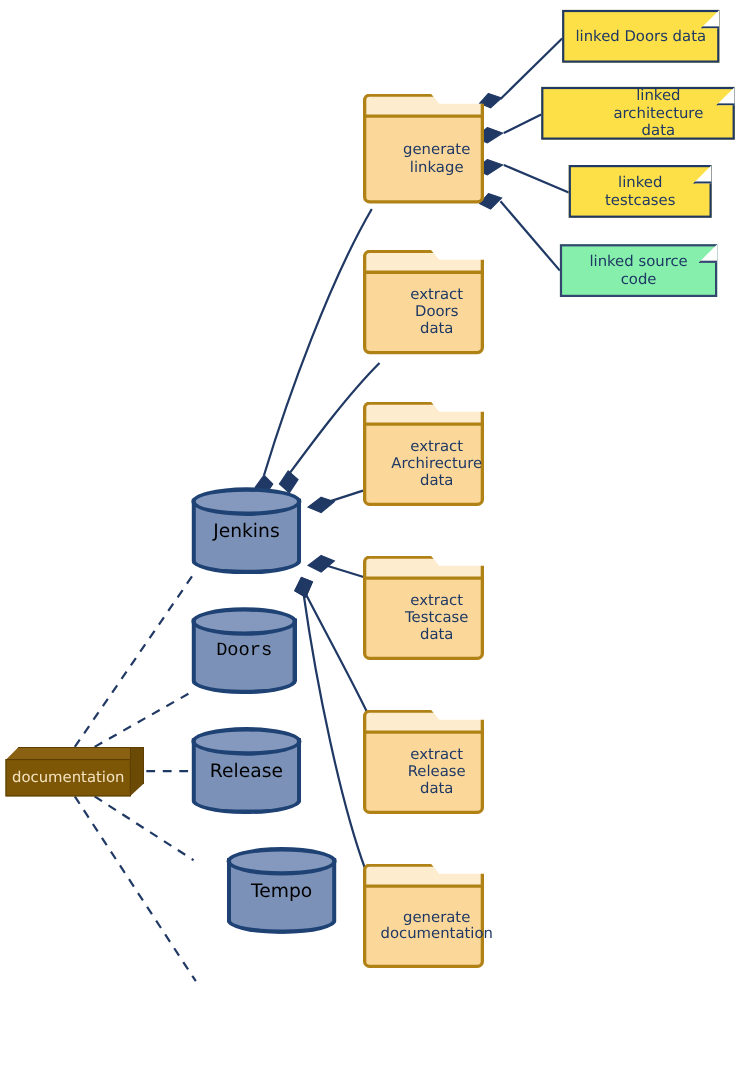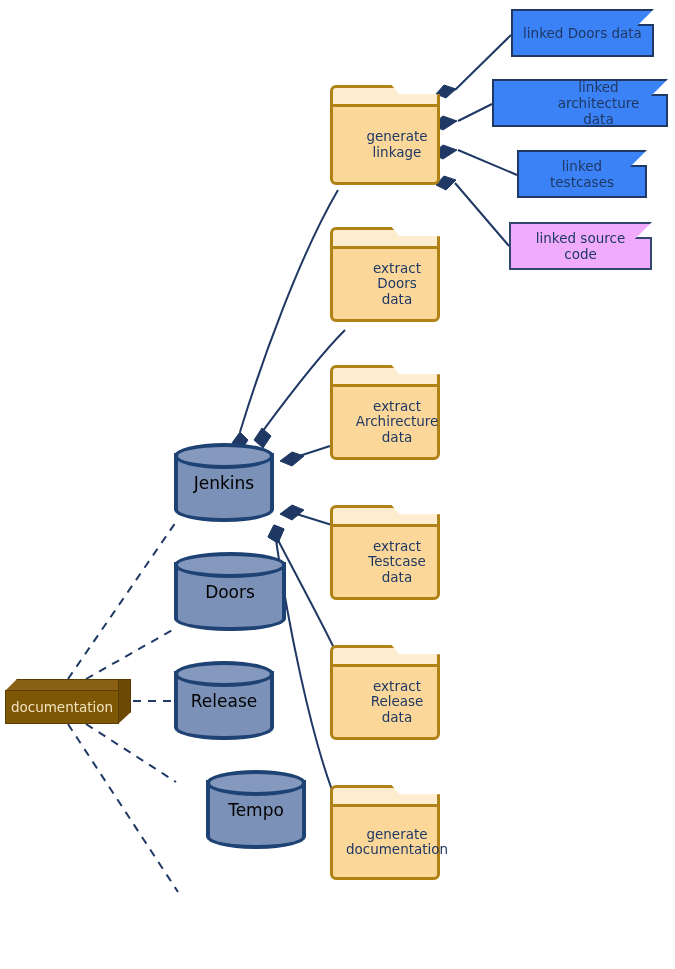--- a/index.html
+++ b/index.html
@@ -112,28 +112,28 @@
     align-items: center;
     justify-content: center;
     color: #000000;
     font-size: 17px;
     user-select: none;
   }
 
   
   .artifact {
     box-sizing: border-box;
-    background: #3b82f6;
+    background: #fde047;
     border: 2px solid #1f3864;
     display: flex;
     align-items: center;
     justify-content: center;
   }
   .artifact.light {
-    background: #f0abfc;
+    background: #86efac;
     border-color: #32466e;
   }
   .artifact .corner {
     position: absolute;
     right: -2px;
     top: -2px;
     width: 15px;
     height: 15px;
     background: #ffffff;
     border-left: 2px solid #1f3864;
@@ -300,21 +300,21 @@
 documentation</span>
     </div>
   </div>
 
   <div class="node cyl" style="left:174px; top:443px; width:100px; height:79px;">
     <div class="cyl-body"></div>
     <div class="cyl-top"></div>
     <div class="label">Jenkins</div>
   </div>
 
-  <div class="node cyl" style="left:174px; top:552px; width:112px; height:79px;">
+  <div class="node cyl" style="left:174px; top:552px; width:96px; height:79px;font-family:Liberation Mono, monospace;">
     <div class="cyl-body"></div>
     <div class="cyl-top"></div>
     <div class="label">Doors</div>
   </div>
 
   <div class="node cyl" style="left:174px; top:661px; width:100px; height:79px;">
     <div class="cyl-body"></div>
     <div class="cyl-top"></div>
     <div class="label">Release</div>
   </div>

